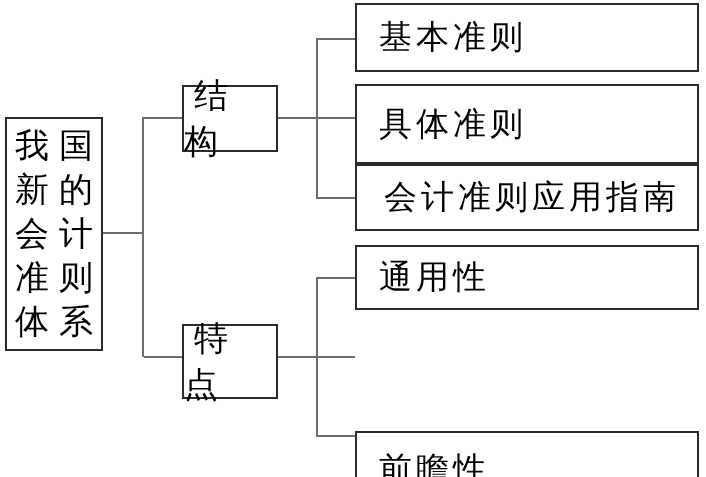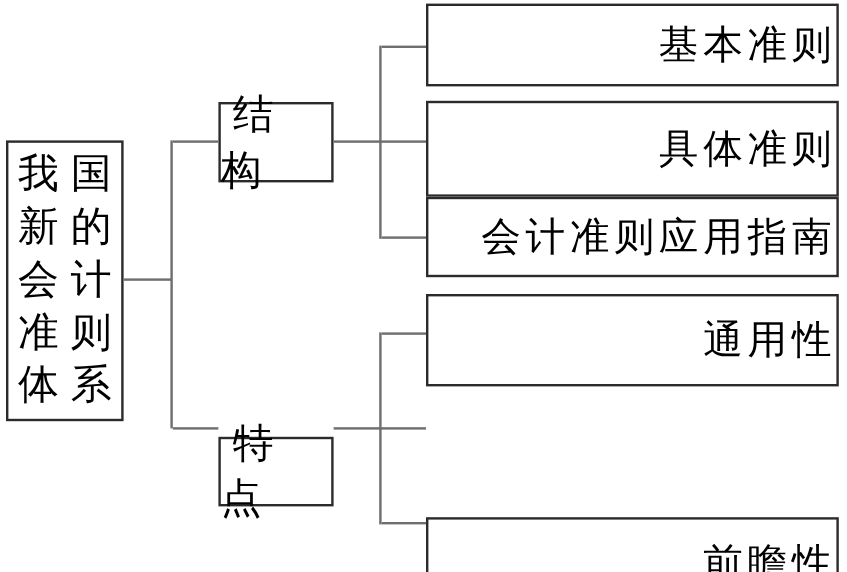--- a/index.html
+++ b/index.html
@@ -42,34 +42,34 @@
   }
   
   .node-mid {
     width: 96px; height: 67px;
     justify-content: center;
     font-size: 34px;
     letter-spacing: 10px;
     text-indent: 10px;
   }
   #node-structure { left: 182px; top: 85px; }
-  #node-features  { left: 182px; top: 324px; height: 58px; margin-top: 40px; }
+  #node-features  { left: 182px; top: 324px; height: 75px; }
   
   .node-leaf {
     left: 355px;
     width: 344px;
-    justify-content: flex-end;
+    justify-content: flex-start;
     padding-left: 22px;
     font-size: 33px;
     letter-spacing: 4px;
   }
   #leaf-1 { top: 3px;   height: 69px; }
   #leaf-2 { top: 84px;  height: 80px; }
   #leaf-3 { top: 164px; height: 67px; padding-left: 27px; }
-  #leaf-4 { top: 245px; height: 77px; font-family: Liberation Mono, monospace; }
+  #leaf-4 { top: 245px; height: 65px; font-family: Liberation Mono, monospace; }
   #leaf-5 { top: 324px; height: 66px; }
   #leaf-6 { top: 403px; height: 77px; margin-top: 28px; }
   
   .line {
     position: absolute;
     background: #6e6e6e;
   }
   .h { height: 2px; }
   .v { width: 2px; }
 </style>

